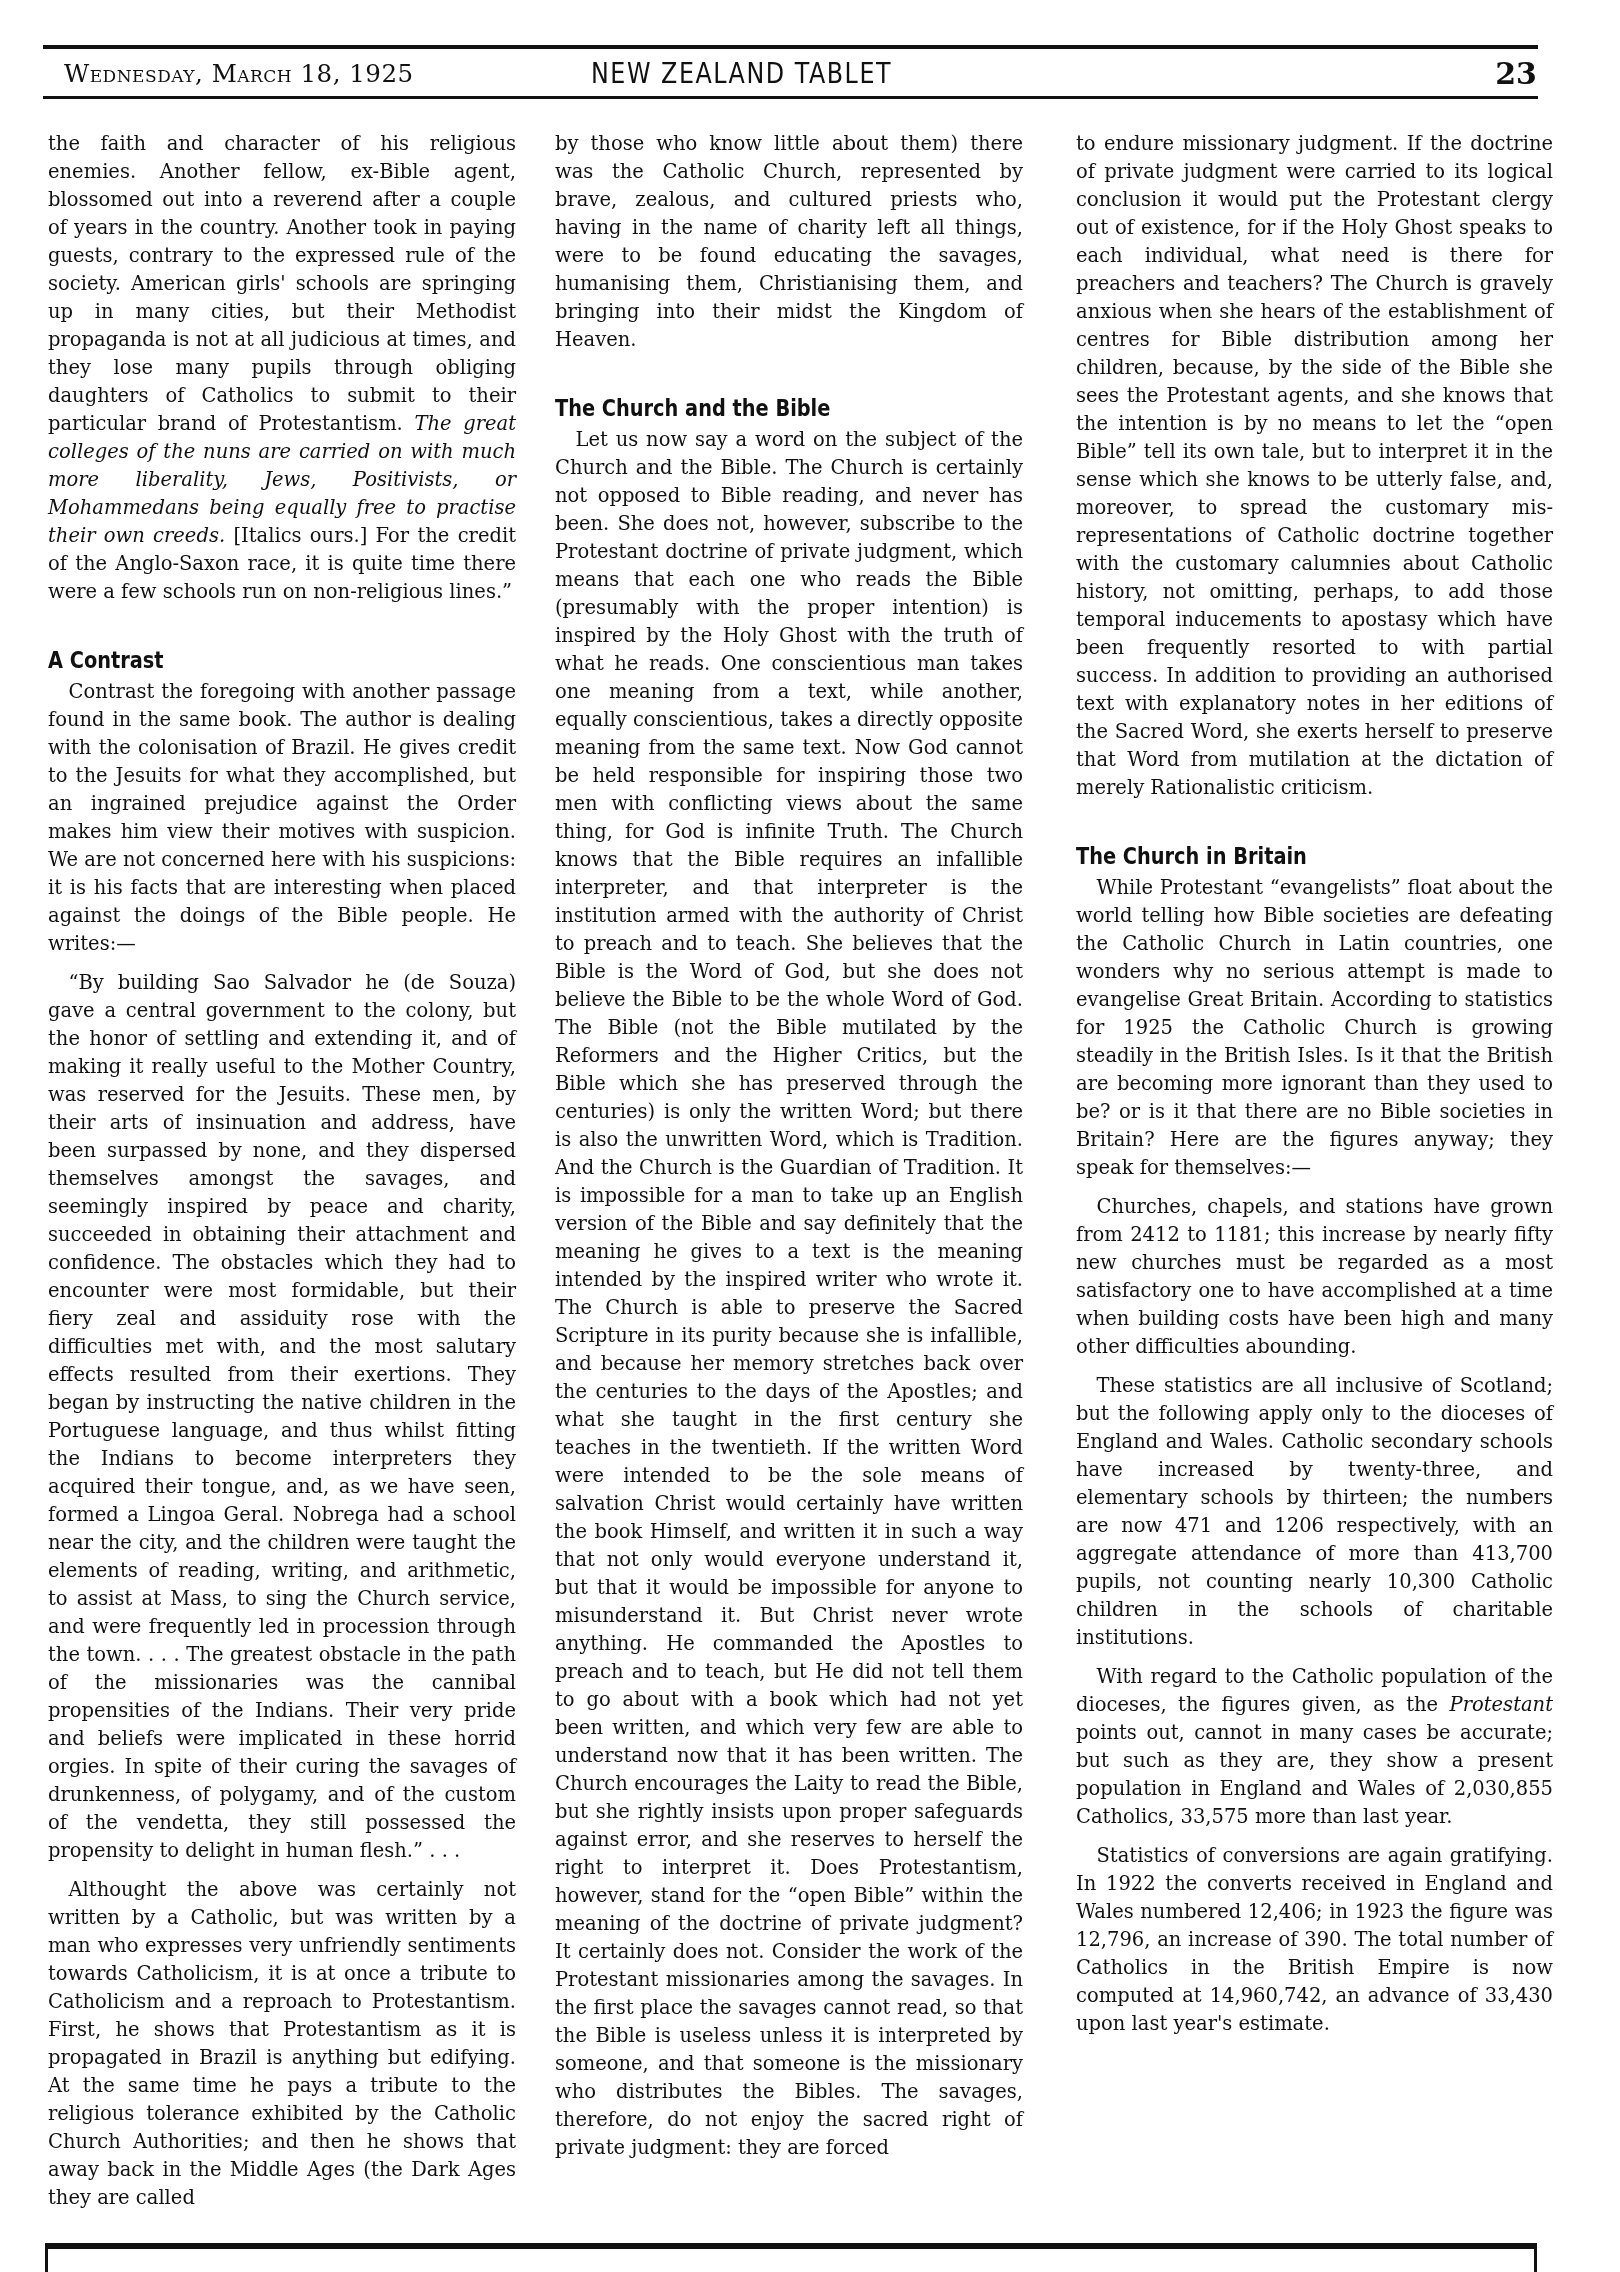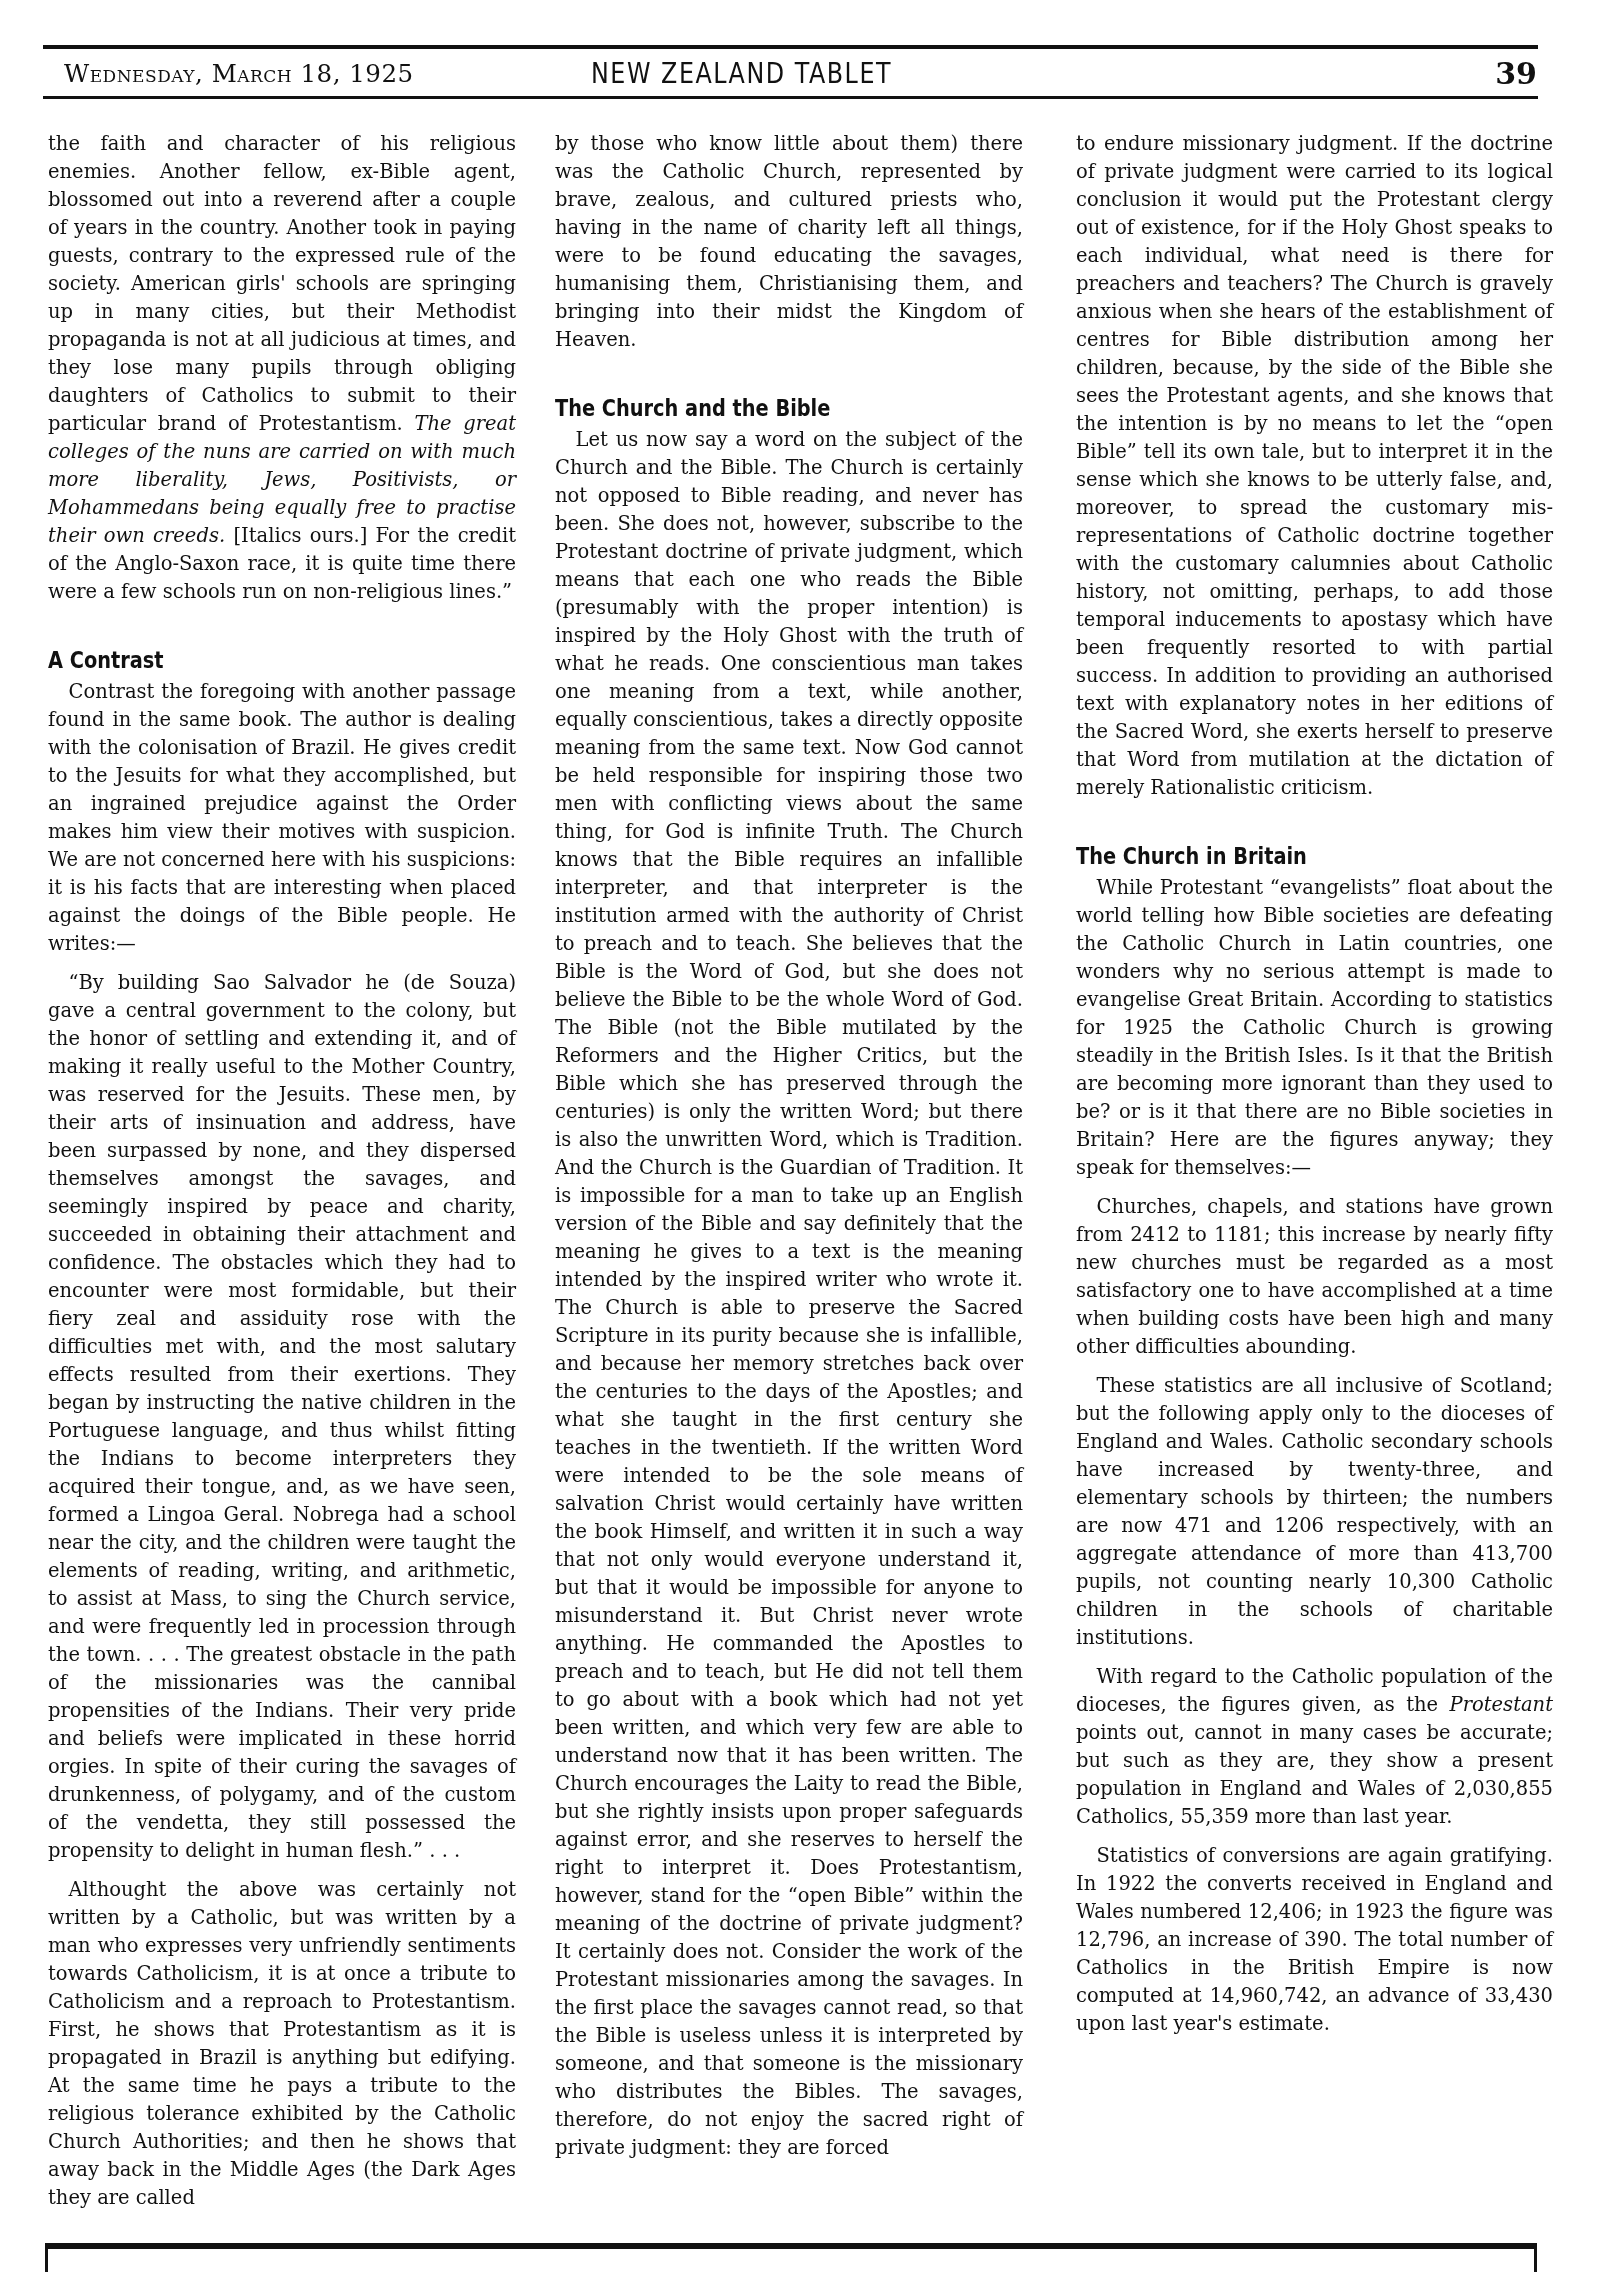--- a/index.html
+++ b/index.html
@@ -37,21 +37,21 @@
   .ad-town { position: absolute; left: 1032px; top: 23px; width: 227px; text-align: right; font-size: 20px; font-weight: bold; line-height: 29px; transform: scaleX(0.85); transform-origin: right; white-space: nowrap; }
   .ad-city { position: absolute; left: 1277px; top: 18px; font-size: 51px; font-family: "Liberation Serif", serif; transform: scaleX(0.8); transform-origin: left; }
 </style>
 </head>
 <body>
 
 <div class="rule top"></div>
 <header class="masthead">
   <span class="mh-date">Wednesday, March 18, 1925</span>
   <span class="mh-title">NEW ZEALAND TABLET</span>
-  <span class="mh-page">39</span>
+  <span class="mh-page">23</span>
 </header>
 <div class="rule bottom"></div>
 
 <article class="col col1">
     <p class="cont"><span>the faith and character of his religious enemies. Another fellow, ex-Bible agent, blossomed out into a reverend after a couple of years in the country. Another took in paying guests, contrary to the expressed rule of the society. American girls' schools are springing up in many cities, but their Methodist propaganda is not at all judicious at times, and they lose many pupils through obliging daughters of Catholics to submit to their particular brand of Protestantism.</span> <em>The great colleges of the nuns are carried on with much more liberality, Jews, Positivists, or Mohammedans being equally free to practise their own creeds.</em> <span>[Italics ours.] For the credit of the Anglo-Saxon race, it is quite time there were a few schools run on non-religious lines.”</span></p>
     <h2>A Contrast</h2>
     <p class="indent"><span>Contrast the foregoing with another passage found in the same book. The author is dealing with the colonisation of Brazil. He gives credit to the Jesuits for what they accomplished, but an ingrained prejudice against the Order makes him view their motives with suspicion. We are not concerned here with his suspicions: it is his facts that are interesting when placed against the doings of the Bible people. He writes:—</span></p>
     <p class="quote"><span>“By building Sao Salvador he (de Souza) gave a central government to the colony, but the honor of settling and extending it, and of making it really useful to the Mother Country, was reserved for the Jesuits. These men, by their arts of insinuation and address, have been surpassed by none, and they dispersed themselves amongst the savages, and seemingly inspired by peace and charity, succeeded in obtaining their attachment and confidence. The obstacles which they had to encounter were most formidable, but their fiery zeal and assiduity rose with the difficulties met with, and the most salutary effects resulted from their exertions. They began by instructing the native children in the Portuguese language, and thus whilst fitting the Indians to become interpreters they acquired their tongue, and, as we have seen, formed a Lingoa Geral. Nobrega had a school near the city, and the children were taught the elements of reading, writing, and arithmetic, to assist at Mass, to sing the Church service, and were frequently led in procession through the town. . . . The greatest obstacle in the path of the missionaries was the cannibal propensities of the Indians. Their very pride and beliefs were implicated in these horrid orgies. In spite of their curing the savages of drunkenness, of polygamy, and of the custom of the vendetta, they still possessed the propensity to delight in human flesh.” . . .</span></p>
     <p class="indent"><span>Althought the above was certainly not written by a Catholic, but was written by a man who expresses very unfriendly sentiments towards Catholicism, it is at once a tribute to Catholicism and a reproach to Protestantism. First, he shows that Protestantism as it is propagated in Brazil is anything but edifying. At the same time he pays a tribute to the religious tolerance exhibited by the Catholic Church Authorities; and then he shows that away back in the Middle Ages (the Dark Ages they are called</span></p>
   </article>
@@ -59,21 +59,21 @@
     <p class="cont"><span>by those who know little about them) there was the Catholic Church, represented by brave, zealous, and cultured priests who, having in the name of charity left all things, were to be found educating the savages, humanising them, Christianising them, and bringing into their midst the Kingdom of Heaven.</span></p>
     <h2>The Church and the Bible</h2>
     <p class="indent"><span>Let us now say a word on the subject of the Church and the Bible. The Church is certainly not opposed to Bible reading, and never has been. She does not, however, subscribe to the Protestant doctrine of private judgment, which means that each one who reads the Bible (presumably with the proper intention) is inspired by the Holy Ghost with the truth of what he reads. One conscientious man takes one meaning from a text, while another, equally conscientious, takes a directly opposite meaning from the same text. Now God cannot be held responsible for inspiring those two men with conflicting views about the same thing, for God is infinite Truth. The Church knows that the Bible requires an infallible interpreter, and that interpreter is the institution armed with the authority of Christ to preach and to teach. She believes that the Bible is the Word of God, but she does not believe the Bible to be the whole Word of God. The Bible (not the Bible mutilated by the Reformers and the Higher Critics, but the Bible which she has preserved through the centuries) is only the written Word; but there is also the unwritten Word, which is Tradition. And the Church is the Guardian of Tradition. It is impossible for a man to take up an English version of the Bible and say definitely that the meaning he gives to a text is the meaning intended by the inspired writer who wrote it. The Church is able to preserve the Sacred Scripture in its purity because she is infallible, and because her memory stretches back over the centuries to the days of the Apostles; and what she taught in the first century she teaches in the twentieth. If the written Word were intended to be the sole means of salvation Christ would certainly have written the book Himself, and written it in such a way that not only would everyone understand it, but that it would be impossible for anyone to misunderstand it. But Christ never wrote anything. He commanded the Apostles to preach and to teach, but He did not tell them to go about with a book which had not yet been written, and which very few are able to understand now that it has been written. The Church encourages the Laity to read the Bible, but she rightly insists upon proper safeguards against error, and she reserves to herself the right to interpret it. Does Protestantism, however, stand for the “open Bible” within the meaning of the doctrine of private judgment? It certainly does not. Consider the work of the Protestant missionaries among the savages. In the first place the savages cannot read, so that the Bible is useless unless it is interpreted by someone, and that someone is the missionary who distributes the Bibles. The savages, therefore, do not enjoy the sacred right of private judgment: they are forced</span></p>
   </article>
 <article class="col col3">
     <p class="cont"><span>to endure missionary judgment. If the doctrine of private judgment were carried to its logical conclusion it would put the Protestant clergy out of existence, for if the Holy Ghost speaks to each individual, what need is there for preachers and teachers? The Church is gravely anxious when she hears of the establishment of centres for Bible distribution among her children, because, by the side of the Bible she sees the Protestant agents, and she knows that the intention is by no means to let the “open Bible” tell its own tale, but to interpret it in the sense which she knows to be utterly false, and, moreover, to spread the customary mis-representations of Catholic doctrine together with the customary calumnies about Catholic history, not omitting, perhaps, to add those temporal inducements to apostasy which have been frequently resorted to with partial success. In addition to providing an authorised text with explanatory notes in her editions of the Sacred Word, she exerts herself to preserve that Word from mutilation at the dictation of merely Rationalistic criticism.</span></p>
     <h2>The Church in Britain</h2>
     <p class="indent"><span>While Protestant “evangelists” float about the world telling how Bible societies are defeating the Catholic Church in Latin countries, one wonders why no serious attempt is made to evangelise Great Britain. According to statistics for 1925 the Catholic Church is growing steadily in the British Isles. Is it that the British are becoming more ignorant than they used to be? or is it that there are no Bible societies in Britain? Here are the figures anyway; they speak for themselves:—</span></p>
     <p class="indent"><span>Churches, chapels, and stations have grown from 2412 to 1181; this increase by nearly fifty new churches must be regarded as a most satisfactory one to have accomplished at a time when building costs have been high and many other difficulties abounding.</span></p>
     <p class="indent"><span>These statistics are all inclusive of Scotland; but the following apply only to the dioceses of England and Wales. Catholic secondary schools have increased by twenty-three, and elementary schools by thirteen; the numbers are now 471 and 1206 respectively, with an aggregate attendance of more than 413,700 pupils, not counting nearly 10,300 Catholic children in the schools of charitable institutions.</span></p>
-    <p class="indent"><span>With regard to the Catholic population of the dioceses, the figures given, as the</span> <em>Protestant</em> <span>points out, cannot in many cases be accurate; but such as they are, they show a present population in England and Wales of 2,030,855 Catholics, 55,359 more than last year.</span></p>
+    <p class="indent"><span>With regard to the Catholic population of the dioceses, the figures given, as the</span> <em>Protestant</em> <span>points out, cannot in many cases be accurate; but such as they are, they show a present population in England and Wales of 2,030,855 Catholics, 33,575 more than last year.</span></p>
     <p class="indent"><span>Statistics of conversions are again gratifying. In 1922 the converts received in England and Wales numbered 12,406; in 1923 the figure was 12,796, an increase of 390. The total number of Catholics in the British Empire is now computed at 14,960,742, an advance of 33,430 upon last year's estimate.</span></p>
   </article>
 
 <aside class="ad">
 
   <span class="ad-name">Dom. McCarthy</span>
   <div class="ad-addr">
     <div>349 KEYBER PASS ROAD,</div>
 
   </div>

